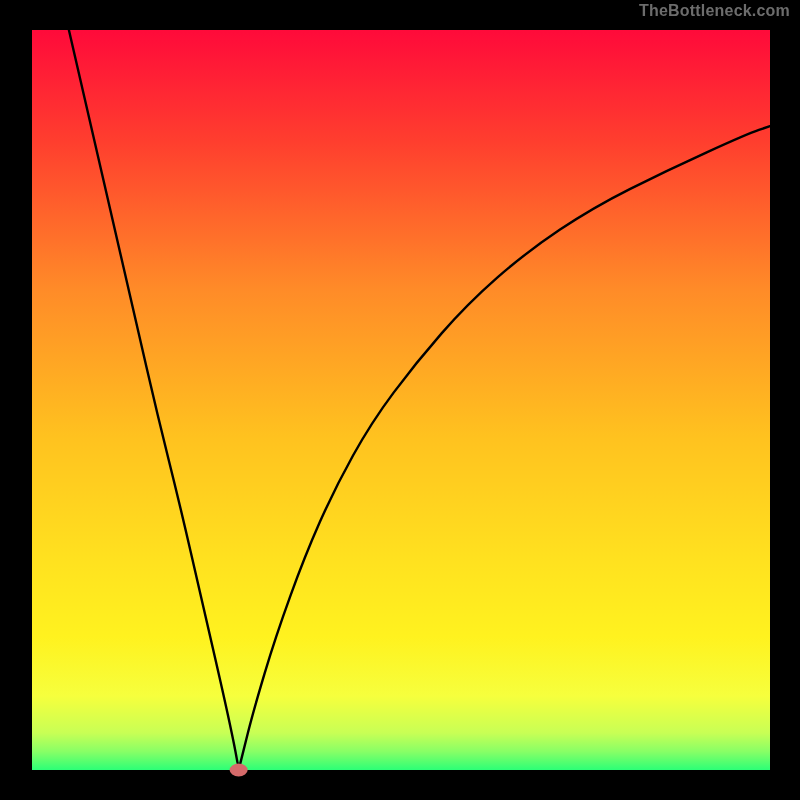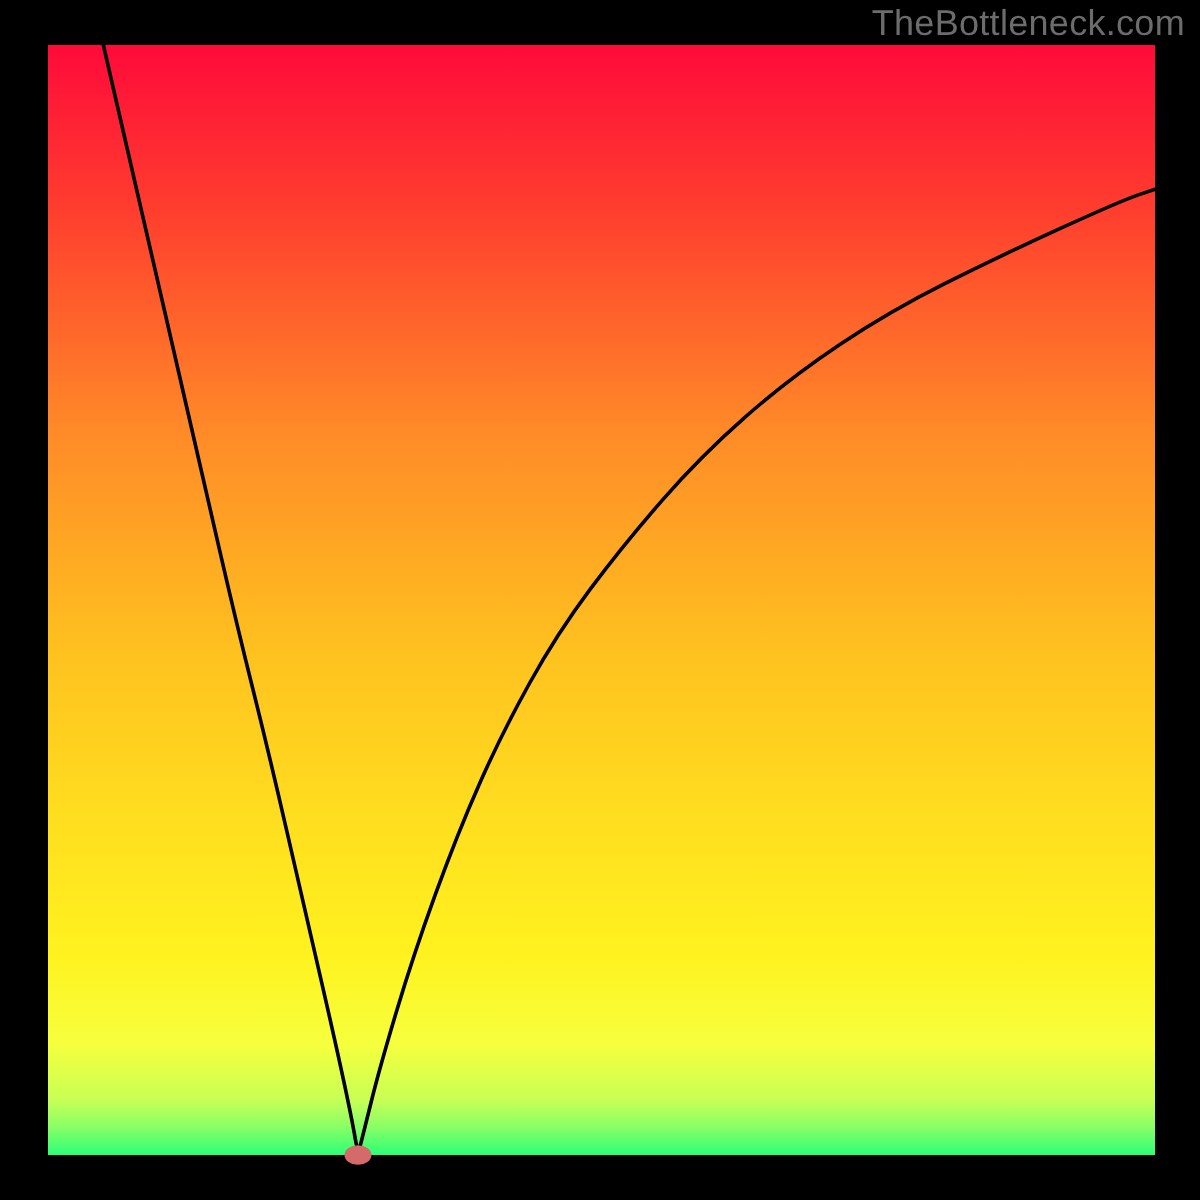--- a/index.html
+++ b/index.html
@@ -13,22 +13,22 @@
   }
   .frame {
     position: relative;
     width: 800px;
     height: 800px;
   }
   .watermark {
     position: absolute;
     top: 2px;
     right: 10px;
-    font-size: 24px;
-    font-weight: 400;
+    font-size: 16px;
+    font-weight: 700;
     color: #6c6c6c;
     letter-spacing: 0.2px;
     z-index: 10;
   }
   svg.plot {
     position: absolute;
     inset: 0;
     display: block;
   }
 </style>

